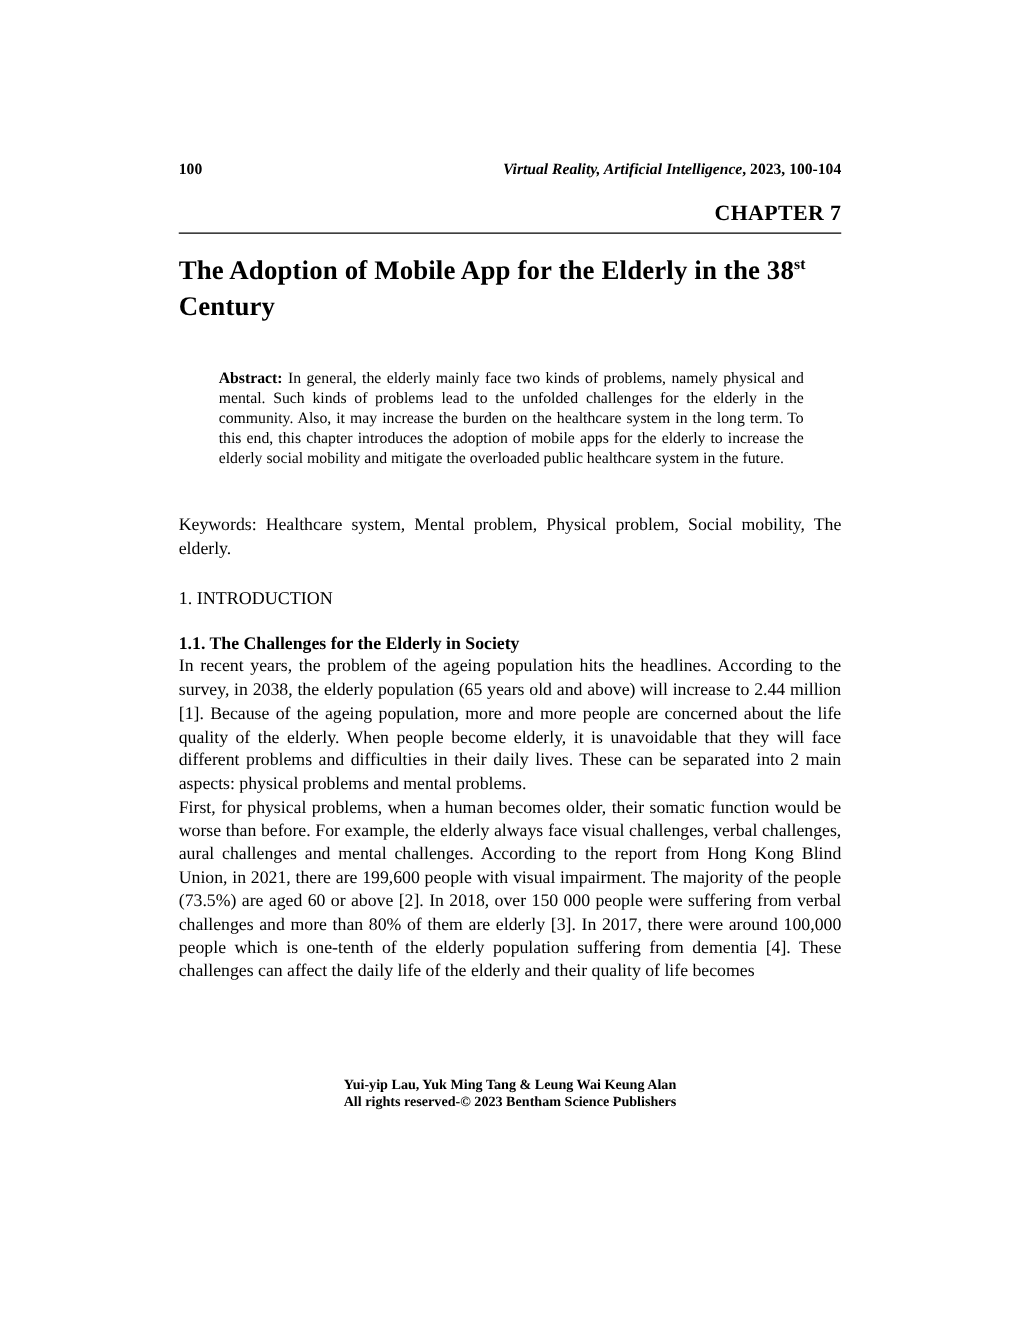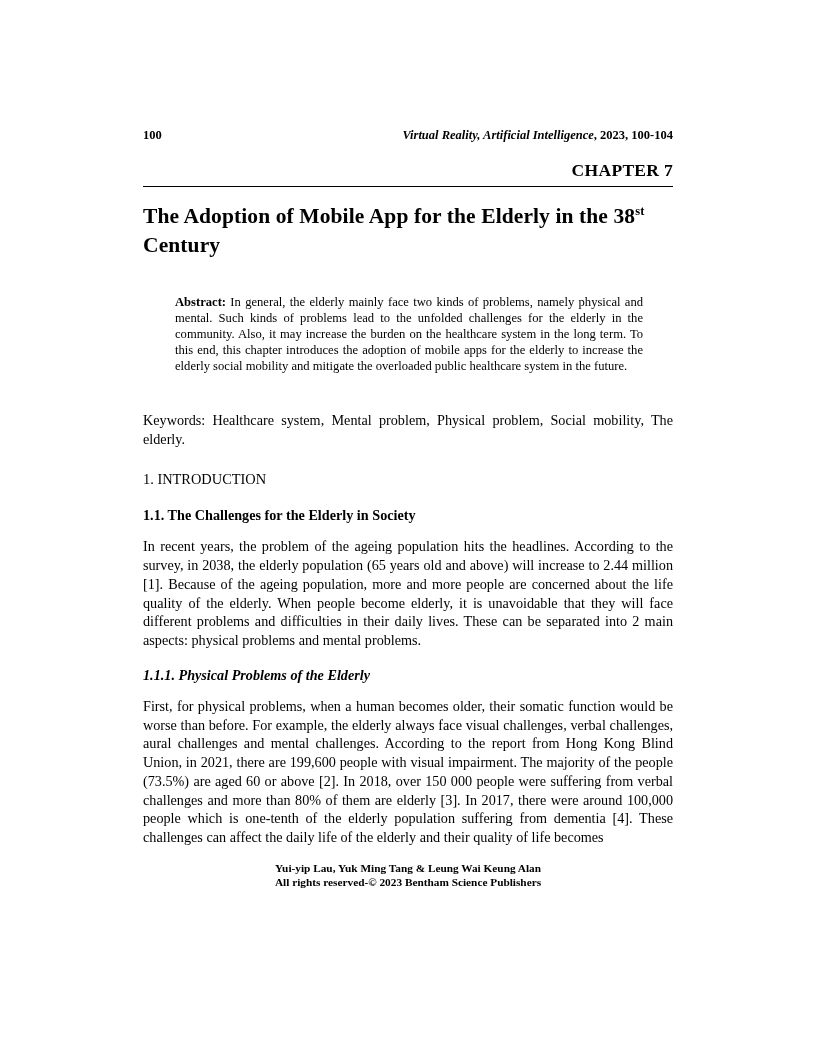--- a/index.html
+++ b/index.html
@@ -75,21 +75,20 @@
     font-weight: bold;
   }
   .h-subsubsection {
     margin-top: 17px;
     font-size: 14.2px;
     font-weight: bold;
     font-style: italic;
   }
   
   .body-para {
-    margin-top: 13px;
     font-size: 14.2px;
     line-height: 1.32;
     text-align: justify;
   }
   
   .page-footer {
     position: absolute;
     left: 0; right: 0;
     bottom: 166px;
     text-align: center;
@@ -116,21 +115,20 @@
   <p class="abstract"><span class="label">Abstract:</span><span> In general, the elderly mainly face two kinds of problems, namely physical and mental. Such kinds of problems lead to the unfolded challenges for the elderly in the community. Also, it may increase the burden on the healthcare system in the long term. To this end, this chapter introduces the adoption of mobile apps for the elderly to increase the elderly social mobility and mitigate the overloaded public healthcare system in the future.</span></p>
 
   <p class="keywords"><span class="label">Keywords:</span><span> Healthcare system, Mental problem, Physical problem, Social mobility, The elderly.</span></p>
 
   <h2 class="h-section">1. INTRODUCTION</h2>
 
   <h3 class="h-subsection">1.1. The Challenges for the Elderly in Society</h3>
 
   <p class="body-para">In recent years, the problem of the ageing population hits the headlines. According to the survey, in 2038, the elderly population (65 years old and above) will increase to 2.44 million [1]. Because of the ageing population, more and more people are concerned about the life quality of the elderly. When people become elderly, it is unavoidable that they will face different problems and difficulties in their daily lives. These can be separated into 2 main aspects: physical problems and mental problems.</p>
 
-  <h4 class="h-subsubsection">1.1.1. Physical Problems of the Elderly</h4>
 
   <p class="body-para">First, for physical problems, when a human becomes older, their somatic function would be worse than before. For example, the elderly always face visual challenges, verbal challenges, aural challenges and mental challenges. According to the report from Hong Kong Blind Union, in 2021, there are 199,600 people with visual impairment. The majority of the people (73.5%) are aged 60 or above [2]. In 2018, over 150 000 people were suffering from verbal challenges and more than 80% of them are elderly [3]. In 2017, there were around 100,000 people which is one-tenth of the elderly population suffering from dementia [4]. These challenges can affect the daily life of the elderly and their  quality  of life becomes</p>
 
   <footer class="page-footer">
     <div>Yui-yip Lau, Yuk Ming Tang &amp; Leung Wai Keung Alan</div>
     <div>All rights reserved-© 2023 Bentham Science Publishers</div>
   </footer>
 
 </div>
 

